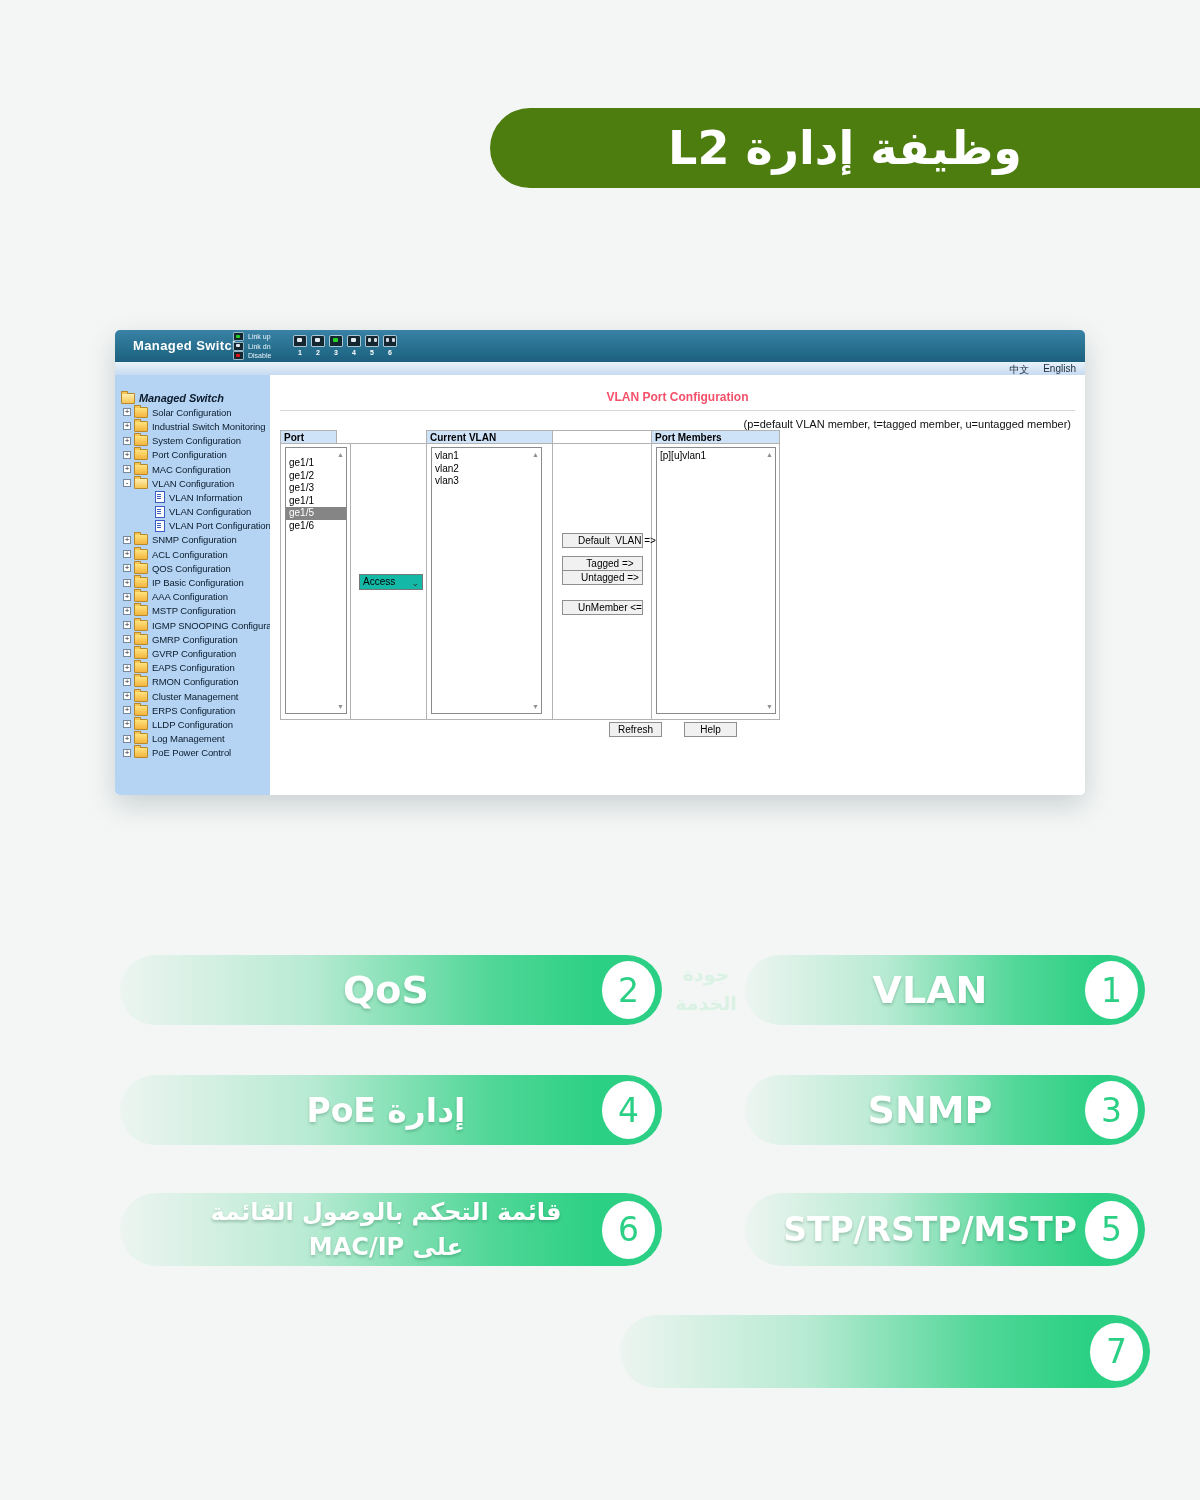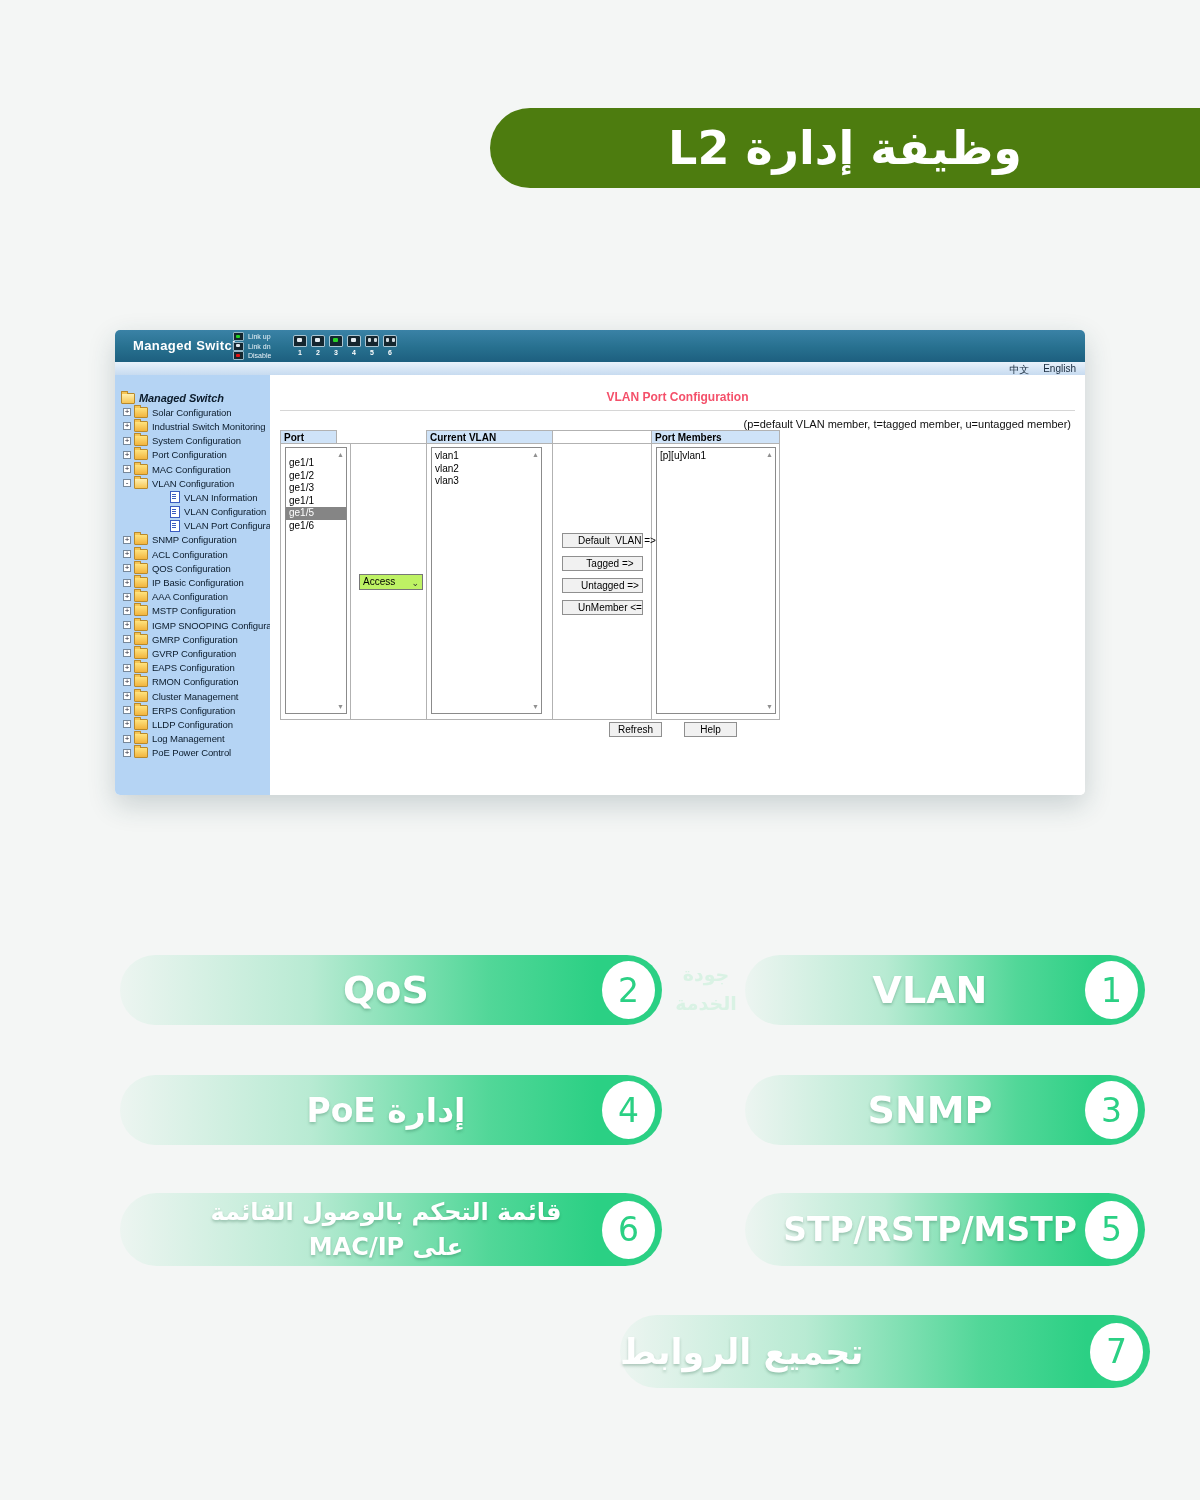--- a/index.html
+++ b/index.html
@@ -39,21 +39,21 @@
   .lang-links{position:absolute;right:9px;top:1px;font-size:10px;color:#16293c;display:flex;gap:14px;}
   .lang-links span{cursor:pointer;}
 
   
   .sidebar{position:absolute;left:0;top:45px;width:155px;height:420px;background:#b5d4f4;
            border-radius:0 0 0 5px;overflow:hidden;}
   .tree{position:absolute;left:0;top:16px;width:155px;}
   .t-row{display:flex;align-items:center;height:14.2px;padding-left:8px;white-space:nowrap;}
   .t-root{padding-left:6px;}
   .t-root .t-label{font-size:11px;font-weight:bold;font-style:italic;}
-  .t-leaf{padding-left:21px;margin-left:34px;}
+  .t-leaf{padding-left:40px;}
   .expander{width:8px;height:8px;box-sizing:border-box;background:#fff;border:1px solid #77889a;
             font-size:8px;line-height:6px;text-align:center;color:#223;margin-right:3px;flex:none;}
   .folder{width:12px;height:9px;background:linear-gradient(#ffe37d,#f2b43e);border:1px solid #b8892c;
           border-radius:1px;position:relative;margin-right:4px;flex:none;}
   .folder::before{content:"";position:absolute;left:-1px;top:-3px;width:5px;height:2px;background:#f6c554;
                   border:1px solid #b8892c;border-bottom:none;border-radius:1px 1px 0 0;}
   .folder.open{background:linear-gradient(#fff0b0,#f6c554);}
   .page-icon{width:8px;height:10px;background:#fff;border:1px solid #3b5cc0;margin-right:4px;flex:none;position:relative;}
   .page-icon::before{content:"";position:absolute;left:1px;top:2px;width:4px;height:1px;background:#3b5cc0;
                      box-shadow:0 2px 0 #3b5cc0,0 4px 0 #3b5cc0;}
@@ -70,21 +70,21 @@
   .hcell{top:0;height:14px;background:#cfe3f8;font-weight:bold;padding:1px 0 0 3px;}
   .hcell.plain{background:#fff;}
   .bcell{top:13px;height:277px;background:#fff;}
   .lb{position:absolute;box-sizing:border-box;background:#fff;border:1px solid #8b8b8b;}
   .lb-item{line-height:12.6px;padding-left:3px;}
   .lb-item.sel{background:#858585;color:#fff;}
   .sa{position:absolute;right:2px;font-size:7px;color:#909090;line-height:7px;}
   .sa-up{top:3px;}
   .sa-dn{bottom:3px;}
   .mode-select{position:absolute;left:79px;top:144px;width:64px;height:16px;box-sizing:border-box;
-               border:1px solid #777;background:#bef264;line-height:14px;padding-left:3px;}
+               border:1px solid #777;background:#14b8a6;line-height:14px;padding-left:3px;}
   .mode-select .chev{position:absolute;right:3px;top:1px;font-size:9px;color:#333;}
   .xfer{position:absolute;left:282px;width:81px;height:15px;box-sizing:border-box;background:#f1f1f1;
         border:1px solid #8f8f8f;text-align:center;line-height:13px;white-space:pre;cursor:pointer;padding-left:15px;}
   .fbtn{position:absolute;top:347px;width:53px;height:15px;box-sizing:border-box;background:#f1f1f1;
         border:1px solid #8f8f8f;text-align:center;line-height:13px;font-size:10px;cursor:pointer;}
 
   
   .pill{position:absolute;height:70px;border-radius:40px;
         background:linear-gradient(90deg,rgba(46,208,132,0.04) 0%,rgba(46,208,132,0.30) 35%,
                    rgba(46,208,132,0.82) 68%,#2bd084 88%);}
@@ -358,21 +358,21 @@
         <span class="sa sa-dn">▼</span>
         <div style="padding-top:2px;">
           <div class="lb-item">vlan1</div>
           <div class="lb-item">vlan2</div>
           <div class="lb-item">vlan3</div>
         </div>
       </div>
 
       <div class="xfer" style="top:103px;">Default  VLAN =&gt;</div>
       <div class="xfer" style="top:126px;">Tagged =&gt;</div>
-      <div class="xfer" style="top:148px;">Untagged =&gt;</div>
+      <div class="xfer" style="top:140px;">Untagged =&gt;</div>
       <div class="xfer" style="top:170px;">UnMember &lt;=</div>
 
       <div class="lb" style="left:376px;top:17px;width:120px;height:267px;">
         <span class="sa sa-up">▲</span>
         <span class="sa sa-dn">▼</span>
         <div style="padding-top:2px;">
           <div class="lb-item">[p][u]vlan1</div>
         </div>
       </div>
     </div>
@@ -410,15 +410,14 @@
     <div>على MAC/IP</div>
   </div>
   <div class="pill-circle">6</div>
 </div>
 <div class="pill" style="left:745px;top:1193px;width:400px;height:73px;">
   <div class="pill-label f34">STP/RSTP/MSTP</div>
   <div class="pill-circle">5</div>
 </div>
 
 <div class="pill" style="left:620px;top:1315px;width:530px;height:73px;">
-  <div class="pill-label lbl-end f36" style="direction:rtl;">تجميع الروابط</div>
   <div class="pill-circle">7</div>
 </div>
 
 </body></html>

